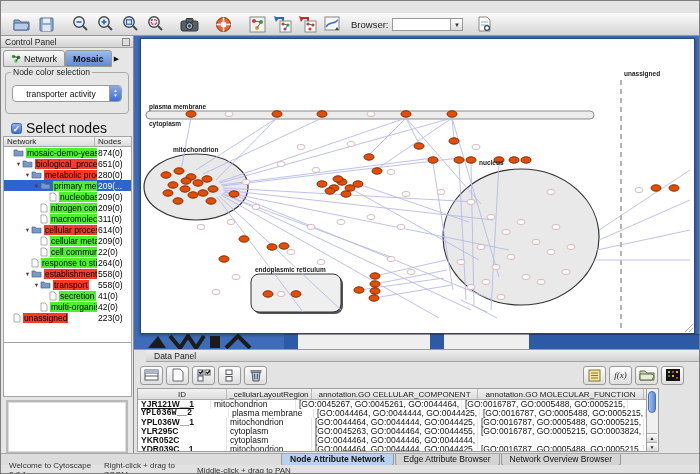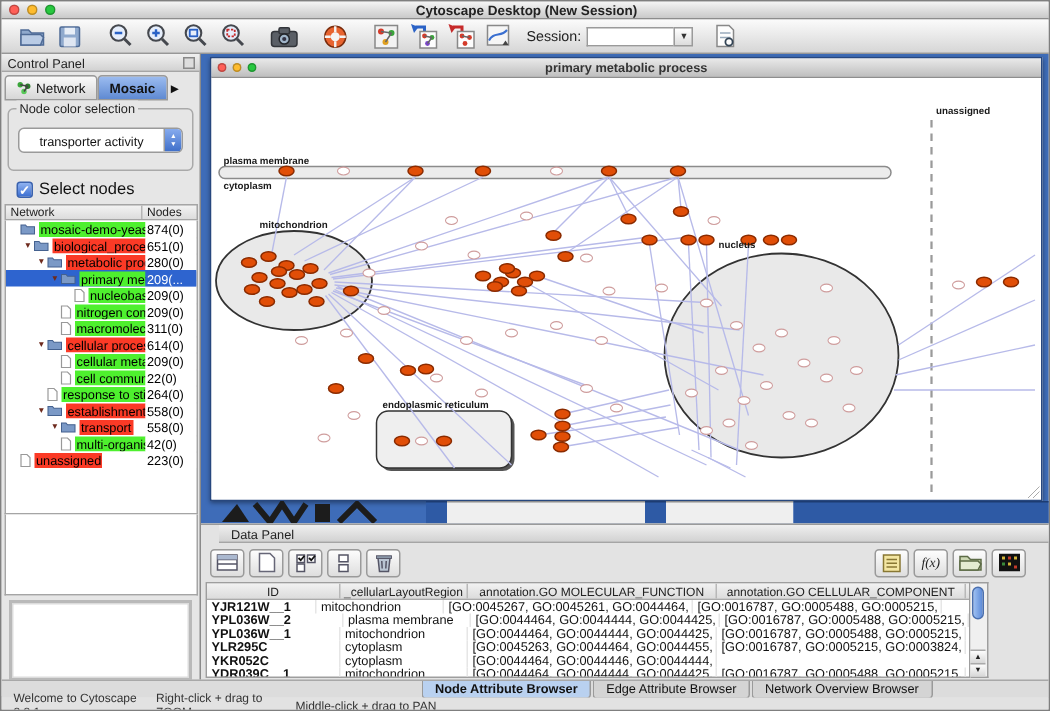--- a/index.html
+++ b/index.html
@@ -30,21 +30,21 @@
   .cp-tab{display:flex;align-items:center;font-size:9px;padding:0 7px;border:1px solid #9a9a9a;background:linear-gradient(#fafafa,#d7d7d7);border-radius:3px 3px 0 0;color:#111}
   .cp-tab.active{background:linear-gradient(#9cbcf0,#5f8ad2);font-weight:bold}
   #tab-arrow{width:10px;display:flex;align-items:center;justify-content:center;font-size:7px;color:#111}
   #groupbox{position:absolute;left:4px;top:36px;width:124px;height:42px;border:1px solid #a9a9a9;border-radius:4px}
   #groupbox legend,#gb-legend{position:absolute;top:-6px;left:5px;background:#e6e6e6;font-size:8.5px;padding:0 2px;color:#222}
   #combo{position:absolute;left:6px;top:12px;width:110px;height:17px;background:#fff;border:1px solid #9a9a9a;border-radius:4px;display:flex;align-items:center;overflow:hidden}
   #combo-value{flex:1;font-size:8.5px;text-align:center;color:#111}
   #combo-stepper{width:12px;height:100%;background:linear-gradient(#86abee,#3f6fc9);color:#fff;font-size:4.5px;line-height:4.5px;display:flex;flex-direction:column;align-items:center;justify-content:center;border-left:1px solid #9a9a9a}
   #selnodes{position:absolute;left:10px;top:84px;display:flex;align-items:center}
   #cbx{width:11px;height:11px;border-radius:2.5px;background:linear-gradient(#8fb2f0,#3c6fd2);border:1px solid #3a62ae;color:#fff;font-size:9px;line-height:10px;text-align:center;font-weight:bold}
-  #selnodes span.lbl{font-size:11px;margin-left:4px;color:#111}
+  #selnodes span.lbl{font-size:14px;margin-left:4px;color:#111}
   #tree-head{position:absolute;left:2px;top:100px;width:129px;height:11px;background:linear-gradient(#f3f3f3,#dcdcdc);border:1px solid #a5a5a5;display:flex;font-size:8px;color:#222}
   #tree-head .c1{flex:1;padding-left:3px;border-right:1px solid #b5b5b5}
   #tree-head .c2{width:36px;padding-left:3px}
   #tree-rows{position:absolute;left:2px;top:111px;width:129px;height:196px;background:#fff;border:1px solid #a5a5a5;border-top:none;overflow:hidden}
   .trow{display:flex;align-items:center;height:11px;font-size:8.5px;white-space:nowrap;overflow:hidden}
   .trow.sel{background:#2e64cf}
   .exp{width:7px;font-size:5.5px;color:#6e2a1d;flex:0 0 auto;text-align:center}
   .ticon{flex:0 0 auto;display:inline-flex;margin-right:2px}
   .chip{padding:0 1px;color:#000;overflow:hidden;text-overflow:clip;max-width:86px;flex:0 1 auto}
   .chip.green{background:#4ef02e}.chip.red{background:#fb3a26}
@@ -93,26 +93,20 @@
   #statusbar{position:absolute;left:0;top:464px;width:700px;height:10px;background:#e2e2e2;font-size:8px;color:#333;display:flex;align-items:center}
   #statusbar span{margin-right:0}
   #status-left{margin-left:8px;width:95px}
   #status-mid{width:93px}
 </style>
 </head>
 <body>
 
 <div id="app">
 
-  <div id="titlebar">
-    <span class="tl red"></span>
-    <span class="tl yel"></span>
-    <span class="tl grn"></span>
-    <span id="win-title">Cytoscape Desktop (New Session)</span>
-  </div>
 
   <div id="toolbar">
     <span class="tbtn">
         <svg width="17" height="14">
           <path d="M1 3h5l2 2h8v8H1z" fill="#8fa9cd" stroke="#4f6b96"></path>
           <path d="M1 6h13l2 2-2 5H1z" fill="#b9cbe5" stroke="#4f6b96"></path>
         </svg>
       </span>
     <span class="tbtn">
         <svg width="15" height="15">
@@ -205,21 +199,21 @@
           <path d="M1 1l5 2-3 4z" fill="#c62a2a"></path>
         </svg>
       </span>
     <span class="tbtn">
         <svg width="17" height="16">
           <rect x="1" y="1" width="14" height="13" fill="#f6f6f6" stroke="#888"></rect>
           <path d="M2 11c3-6 8-2 12-7" fill="none" stroke="#3a6fd0" stroke-width="1.4"></path>
           <path d="M13 11l2 3h-4z" fill="#444"></path>
         </svg>
       </span>
-    <span id="search-label">Session:</span>
+    <span id="search-label">Browser:</span>
     <span id="search-box">
       <input id="search-input" value="" style="">
       <span id="search-drop">▼</span>
     </span>
     <span class="tsep"></span>
     <span class="tbtn">
         <svg width="15" height="16">
           <path d="M2 1h8l3 3v11H2z" fill="#fdfdfd" stroke="#888"></path>
           <line x1="4" y1="6" x2="11" y2="6" stroke="#9ab"></line>
           <line x1="4" y1="9" x2="11" y2="9" stroke="#9ab"></line>
@@ -391,20 +385,30 @@
         <div class="trow" style="padding-left: 29px;">
           <span class="exp">▼</span>
           <span class="ticon">
             <svg width="11" height="9">
               <path d="M1 2h3l1 1.2h5V8H1z" fill="#7b99c6" stroke="#44618f" stroke-width=".7"></path>
             </svg>
           </span>
           <span class="chip red">transport</span>
           <span class="cnt">558(0)</span>
         </div>
+        <div class="trow" style="padding-left: 38px;">
+          <span class="exp"></span>
+          <span class="ticon">
+            <svg width="8" height="10">
+              <path d="M1 1h4l2 2v6H1z" fill="#fff" stroke="#999" stroke-width=".8"></path>
+            </svg>
+          </span>
+          <span class="chip green">secretion</span>
+          <span class="cnt">41(0)</span>
+        </div>
         <div class="trow" style="padding-left: 29px;">
           <span class="exp"></span>
           <span class="ticon">
             <svg width="8" height="10">
               <path d="M1 1h4l2 2v6H1z" fill="#fff" stroke="#999" stroke-width=".8"></path>
             </svg>
           </span>
           <span class="chip green">multi-organism pro</span>
           <span class="cnt">42(0)</span>
         </div>
@@ -418,26 +422,20 @@
           <span class="chip red">unassigned</span>
           <span class="cnt">223(0)</span>
         </div>
       </div>
     <div id="tree-blank"></div>
     <div id="birdseye"></div>
   </div>
 
   <div id="desktop">
     <div id="netframe">
-      <div id="netframe-title">
-        <span class="tl2 red" style="background:#ff5f57"></span>
-        <span class="tl2" style="background:#febc2e"></span>
-        <span class="tl2" style="background:#28c840"></span>
-        <span class="cap">primary metabolic process</span>
-      </div>
       <div id="netcanvas">
         <svg id="net-svg" width="553" height="281" viewBox="0 0 553 281">
             <rect x="5" y="59" width="448" height="8" rx="4" fill="#ececec" stroke="#8b8b8b"></rect>
             <ellipse cx="55" cy="135" rx="52" ry="33" fill="#e9e9e9" stroke="#333" stroke-width="1.2"></ellipse>
             <rect x="112" y="224" width="90" height="38" rx="8" fill="#555"></rect>
             <rect x="110" y="222" width="90" height="38" rx="8" fill="#efefef" stroke="#333"></rect>
             <ellipse cx="380" cy="185" rx="78" ry="68" fill="#e9e9e9" stroke="#333" stroke-width="1.2"></ellipse>
             <line x1="480" y1="28" x2="480" y2="278" stroke="#9a9a9a" stroke-width="1.5" stroke-dasharray="5 4"></line>
             <line x1="75" y1="128" x2="136" y2="66" stroke="#b7bae9" stroke-width="0.9"></line>
             <line x1="78" y1="130" x2="265" y2="66" stroke="#b7bae9" stroke-width="0.9"></line>
@@ -667,31 +665,31 @@
             <rect x="2" y="6" width="2" height="2" fill="#3a8a3a"></rect>
             <rect x="6" y="6" width="2" height="2" fill="#d4b63a"></rect>
             <rect x="10" y="8" width="2" height="2" fill="#c23a2a"></rect>
           </svg>
         </span>
     </div>
     <div id="dp-table">
         <div class="dp-hrow">
           <span class="dp-hcell" style="width: 89px;">ID</span>
           <span class="dp-hcell" style="width: 85px;">_cellularLayoutRegion</span>
+          <span class="dp-hcell" style="width: 166px;">annotation.GO CELLULAR_COMPONENT</span>
           <span class="dp-hcell" style="width: 166px;">annotation.GO MOLECULAR_FUNCTION</span>
-          <span class="dp-hcell" style="width: 166px;">annotation.GO CELLULAR_COMPONENT</span>
         </div>
         <div class="dp-row">
-          <span class="dp-cell id" style="width: 73px;">YJR121W__1</span>
+          <span class="dp-cell id" style="width: 73px; text-decoration: underline;">YJR121W__1</span>
           <span class="dp-cell" style="width: 85px;">mitochondrion</span>
           <span class="dp-cell" style="width: 166px;">[GO:0045267, GO:0045261, GO:0044464, G...</span>
           <span class="dp-cell" style="width: 166px;">[GO:0016787, GO:0005488, GO:0005215, G...</span>
         </div>
         <div class="dp-row">
-          <span class="dp-cell id" style="width: 91px;">YPL036W__2</span>
+          <span class="dp-cell id" style="width: 91px; font-family: Liberation Mono, monospace;">YPL036W__2</span>
           <span class="dp-cell" style="width: 85px;">plasma membrane</span>
           <span class="dp-cell" style="width: 166px;">[GO:0044464, GO:0044444, GO:0044425, G...</span>
           <span class="dp-cell" style="width: 166px;">[GO:0016787, GO:0005488, GO:0005215, G...</span>
         </div>
         <div class="dp-row">
           <span class="dp-cell id" style="width: 89px;">YPL036W__1</span>
           <span class="dp-cell" style="width: 85px;">mitochondrion</span>
           <span class="dp-cell" style="width: 166px;">[GO:0044464, GO:0044444, GO:0044425, G...</span>
           <span class="dp-cell" style="width: 166px;">[GO:0016787, GO:0005488, GO:0005215, G...</span>
         </div>
@@ -715,21 +713,21 @@
       </div>
     <div id="dp-scroll">
       <div id="dp-thumb"></div>
       <div class="sarrow" style="bottom:9px">▲</div>
       <div class="sarrow" style="bottom:0">▼</div>
     </div>
   </div>
 
   <div id="tabstrip">
     <div id="dp-tabs">
-        <span class="dp-tab active">Node Attribute Browser</span>
+        <span class="dp-tab active">Node Attribute Network</span>
         <span class="dp-tab">Edge Attribute Browser</span>
         <span class="dp-tab">Network Overview Browser</span>
       </div>
   </div>
 
   <div id="statusbar">
     <span id="status-left">Welcome to Cytoscape 2.8.1</span>
     <span id="status-mid">Right-click + drag to ZOOM</span>
     <span id="status-right">Middle-click + drag to PAN</span>
   </div>

